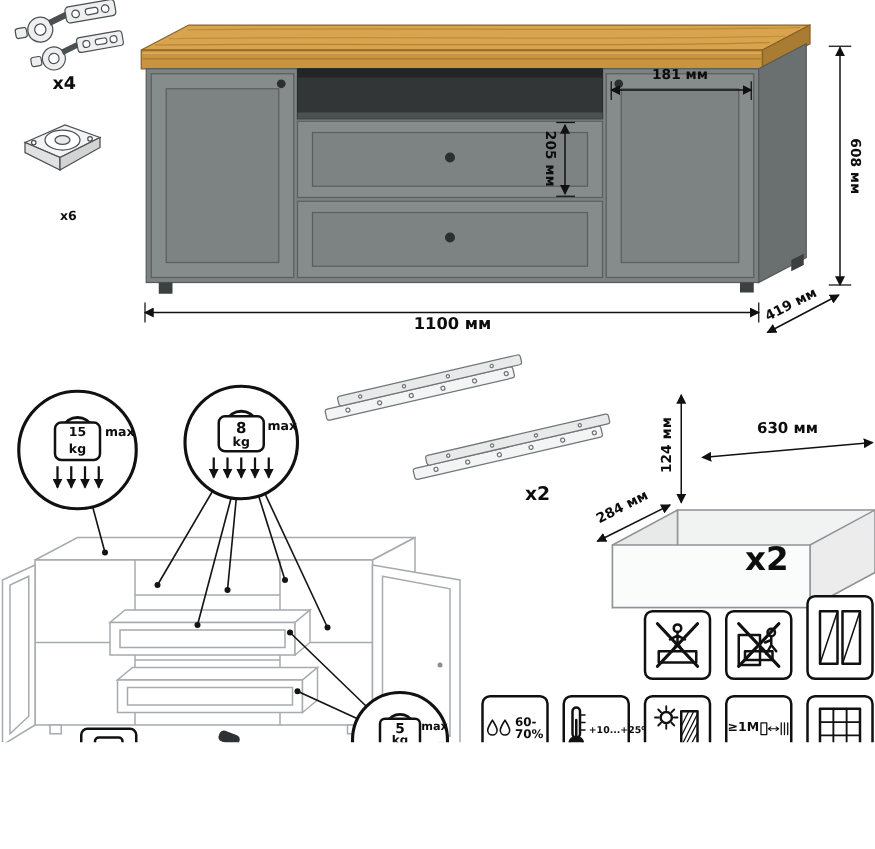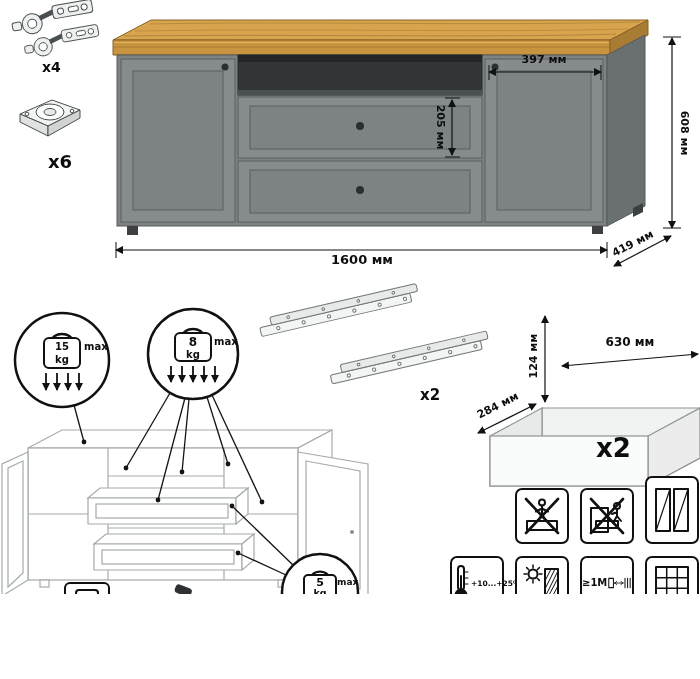--- a/index.html
+++ b/index.html
@@ -232,26 +232,26 @@
     <circle cx="169" cy="630" r="1.3" fill="#555" stroke="none"></circle>
     <line x1="163" y1="612" x2="164" y2="629" stroke="#555" stroke-width="1.6"></line>
     <line x1="177" y1="597" x2="166" y2="626" stroke="#444" stroke-width="2.6"></line>
     <g transform="rotate(21 183 590)">
           <rect x="175" y="586" width="17" height="9" rx="3.5" fill="#2e3234" stroke="none"></rect>
         </g>
   </g>
 </svg>
 
 <span class="lbl" style="left:42px;top:60px;font-size:14px">x4</span>
-<span class="lbl" style="left:48px;top:152px;font-size:18px">x6</span>
-
-<span class="lbl ctr" style="left:504px;top:54px;width:80px;font-size:11px">397 мм</span>
+<span class="lbl" style="left:48px;top:168px;font-size:10px">x6</span>
+
+<span class="lbl ctr" style="left:504px;top:54px;width:80px;font-size:11px">181 мм</span>
 <span class="lbl ctr rot" style="left:412px;top:121px;width:56px;font-size:11px;transform:rotate(90deg)">205 мм</span>
 <span class="lbl ctr rot" style="left:656px;top:127px;width:56px;font-size:11px;transform:rotate(90deg)">608 мм</span>
-<span class="lbl ctr" style="left:308px;top:253px;width:108px;font-size:13px">1600 мм</span>
+<span class="lbl ctr" style="left:308px;top:253px;width:108px;font-size:13px">1100 мм</span>
 <span class="lbl ctr rot" style="left:605px;top:238px;width:56px;font-size:11px;transform:rotate(-27deg)">419 мм</span>
 
 <span class="lbl" style="left:420px;top:387px;font-size:15px">x2</span>
 
 <span class="lbl ctr rot" style="left:506px;top:350px;width:56px;font-size:11px;transform:rotate(-90deg)">124 мм</span>
 <span class="lbl ctr" style="left:590px;top:336px;width:80px;font-size:12px">630 мм</span>
 <span class="lbl ctr rot" style="left:470px;top:400px;width:56px;font-size:11px;transform:rotate(-27deg)">284 мм</span>
 <span class="lbl" style="left:596px;top:434px;font-size:26px">x2</span>
 
 <span class="lbl ctr" style="left:46px;top:341px;width:32px;font-size:10px">15</span>
@@ -295,20 +295,27 @@
   </svg>
 </div>
 <div class="cell" style="left:645px;top:476px;width:54px;height:68px">
   <svg width="40" height="52" viewBox="0 0 40 50">
     <rect x="4" y="4" width="14" height="42"></rect>
     <rect x="22" y="4" width="14" height="42"></rect>
     <path d="M4,46 L18,4 M22,46 L36,4" style="stroke-width:1.2"></path>
   </svg>
 </div>
 
+<div class="cell" style="left:385px;top:556px;width:54px;height:54px">
+  <svg width="38" height="24" viewBox="0 0 38 24">
+    <path d="M11,1 C7.5,7 5,10.5 5,14 a6,6 0 0 0 12,0 C17,10.5 14.5,7 11,1 Z"></path>
+    <path d="M27,1 C23.5,7 21,10.5 21,14 a6,6 0 0 0 12,0 C33,10.5 30.5,7 27,1 Z"></path>
+  </svg>
+  <span class="txt">60-70%</span>
+</div>
 <div class="cell" style="left:450px;top:556px;width:54px;height:54px;flex-direction:row;gap:2px">
   <svg width="16" height="38" viewBox="0 0 16 38">
     <rect x="5" y="2" width="6" height="24" rx="3"></rect>
     <circle cx="8" cy="31" r="5.5" fill="#111"></circle>
     <line x1="8" y1="12" x2="8" y2="26" style="stroke-width:2"></line>
     <path d="M12,8 h3 M12,14 h3 M12,20 h3" style="stroke-width:1.2"></path>
   </svg>
   <span class="txt" style="font-size:7.5px;line-height:9px;width:30px;white-space:normal;text-align:left">+10...+25⁰C</span>
 </div>
 <div class="cell" style="left:515px;top:556px;width:54px;height:54px">

